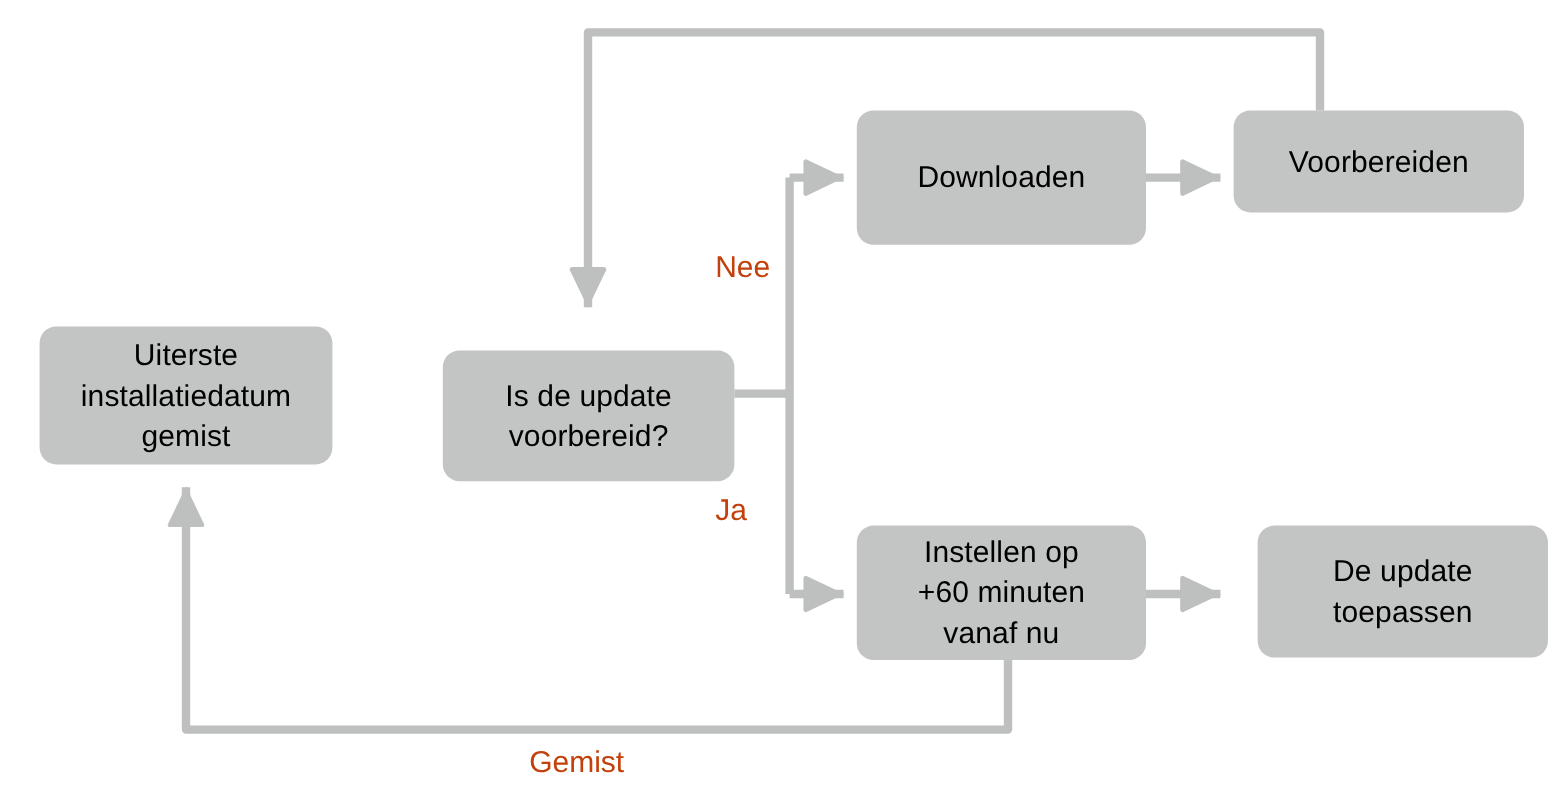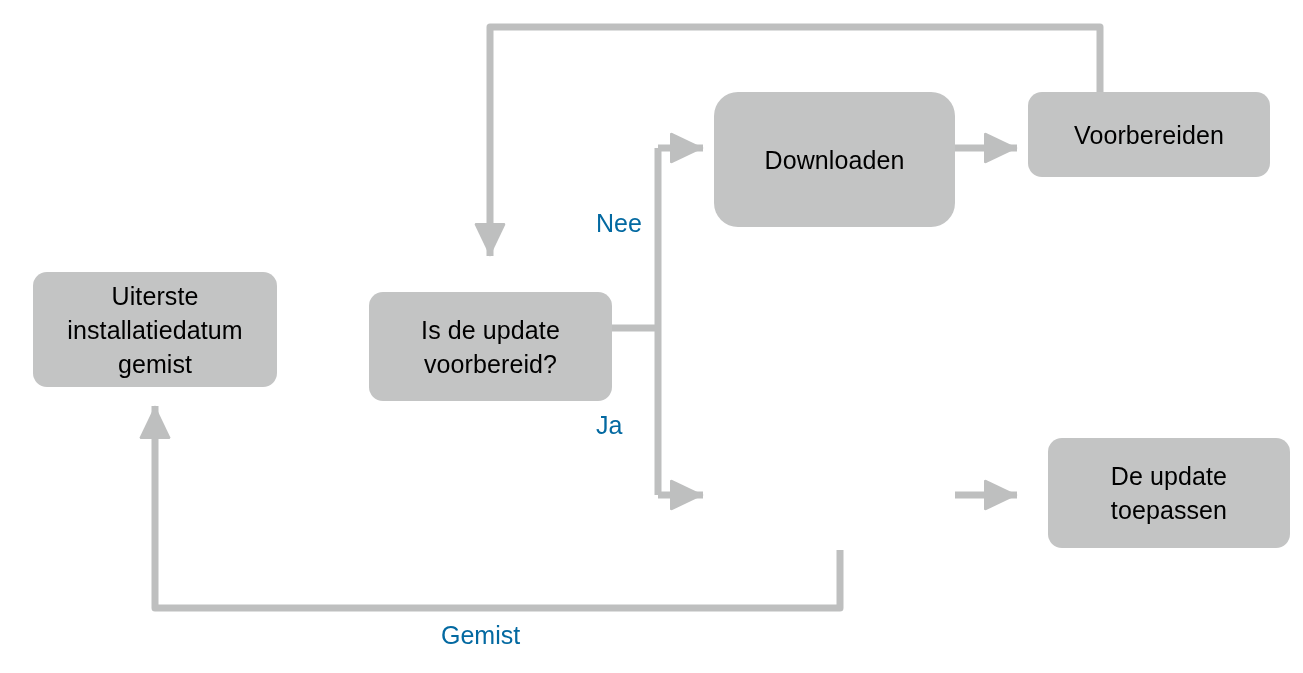--- a/index.html
+++ b/index.html
@@ -37,21 +37,21 @@
     text-align: center;
     color: #000000;
     font-size: 25px;
     line-height: 34px;
     letter-spacing: 0.1px;
     white-space: pre-line;
     padding: 4px 10px;
   }
   .edge-label {
     position: absolute;
-    color: #0369a1;
+    color: #c2410c;
     font-size: 25px;
     line-height: 30px;
     white-space: nowrap;
   }
 </style>
 </head>
 <body>
 
 <div id="diagram">
 
@@ -86,28 +86,33 @@
     <span>Uiterste
 installatiedatum
 gemist</span>
   </div>
 
   <div class="node" style="left:369px; top:292px; width:243px; height:109px;">
     <span>Is de update
 voorbereid?</span>
   </div>
 
-  <div class="node" style="left:714px; top:92px; width:241px; height:135px;border-radius:24px;">
+  <div class="node" style="left:714px; top:92px; width:241px; height:112px;">
     <span>Downloaden</span>
   </div>
 
   <div class="node" style="left:1028px; top:92px; width:242px; height:85px;">
     <span>Voorbereiden</span>
   </div>
 
+  <div class="node" style="left:714px; top:438px; width:241px; height:112px;">
+    <span>Instellen op
++60 minuten
+vanaf nu</span>
+  </div>
 
   <div class="node" style="left:1028px; top:438px; width:242px; height:110px;margin-left:20px;">
     <span>De update
 toepassen</span>
   </div>
 
   <div class="edge-label" style="left:596px; top:208px;">Nee</div>
 
   <div class="edge-label" style="left:596px; top:410px;">Ja</div>
 

